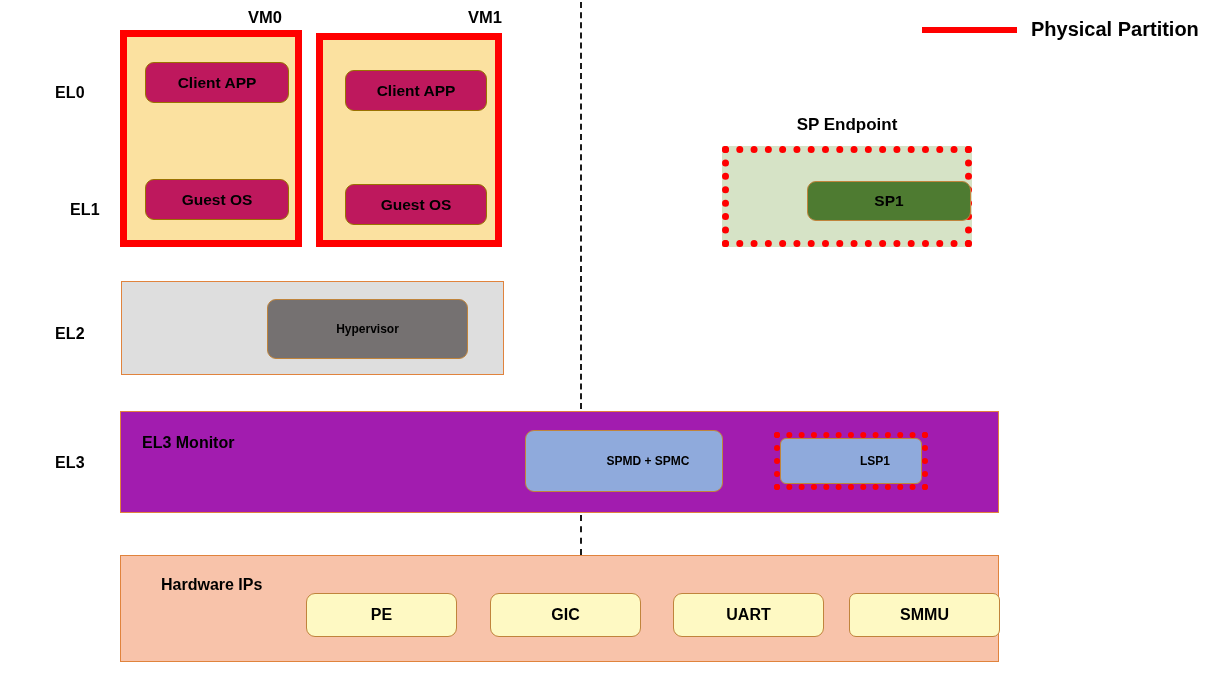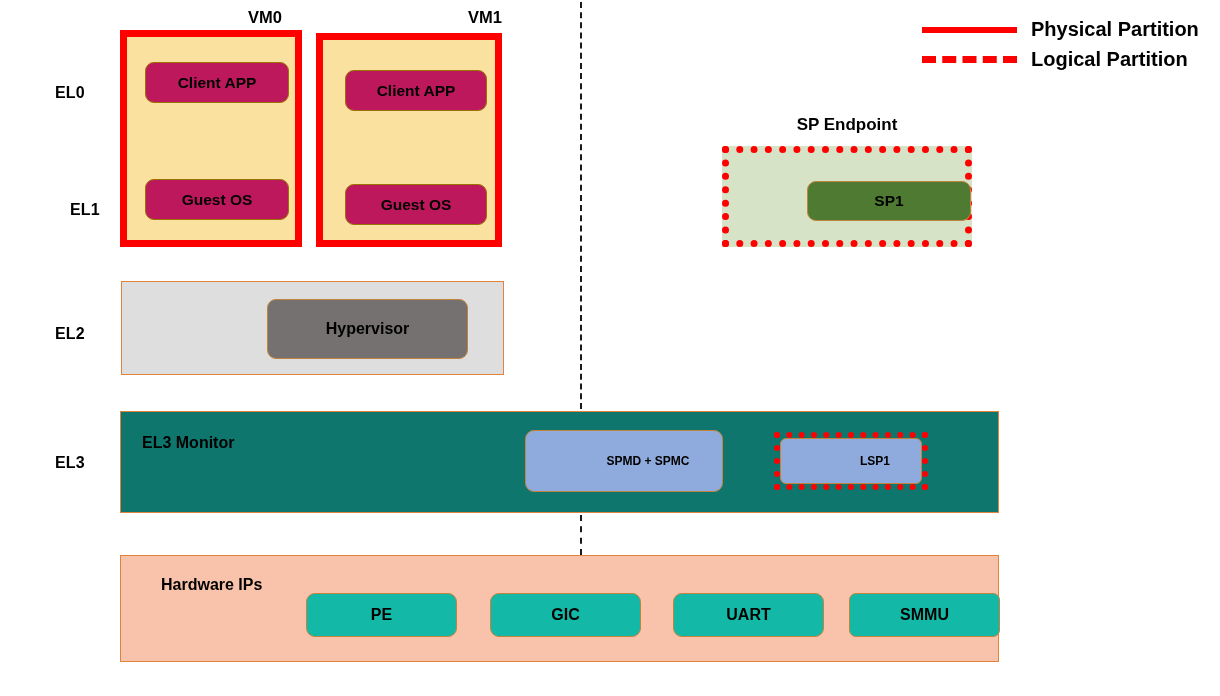--- a/index.html
+++ b/index.html
@@ -61,41 +61,41 @@
     font-size: 15.5px;
   }
   .node-green {
     background: #4E7B31;
     border: 1.5px solid #C0843C;
     font-size: 15.5px;
   }
   .node-gray {
     background: #757171;
     border: 1.5px solid #C0843C;
-    font-size: 16px;
+    font-size: 12px;
   }
   .node-blue {
     background: #8FAADC;
     border: 1.5px solid #C0843C;
     font-size: 12px;
     padding-left: 48px;
   }
   .node-orange {
-    background: #14b8a6;
+    background: #fef9c3;
     border: 1.5px solid #C0843C;
     font-size: 16px;
   }
 
   
   .band {
     box-sizing: border-box;
     border: 1.5px solid #E0833D;
   }
   .band-gray  { background: #DEDEDE; }
-  .band-blue  { background: #0f766e; }
+  .band-blue  { background: #a21caf; }
   .band-peach { background: #F8C3AA; }
   .band-title {
     font-weight: bold;
     font-size: 16px;
     color: #000000;
     white-space: nowrap;
   }
 
   
   .sp-endpoint {
@@ -216,18 +216,14 @@
     </div>
     <div class="abs node node-orange" style="left:728px; top:37px; width:151px; height:44px;border-radius:7px;">
       <span>SMMU</span>
     </div>
   </div>
 
   <div class="abs legend-row" style="left:922px; top:18px;">
     <span class="legend-solid"></span>
     <span class="legend-text">Physical Partition</span>
   </div>
-  <div class="abs legend-row" style="left:922px; top:48px;">
-    <span class="legend-dashed"></span>
-    <span class="legend-text">Logical Partition</span>
-  </div>
 
 </div>
 
 </body></html>

